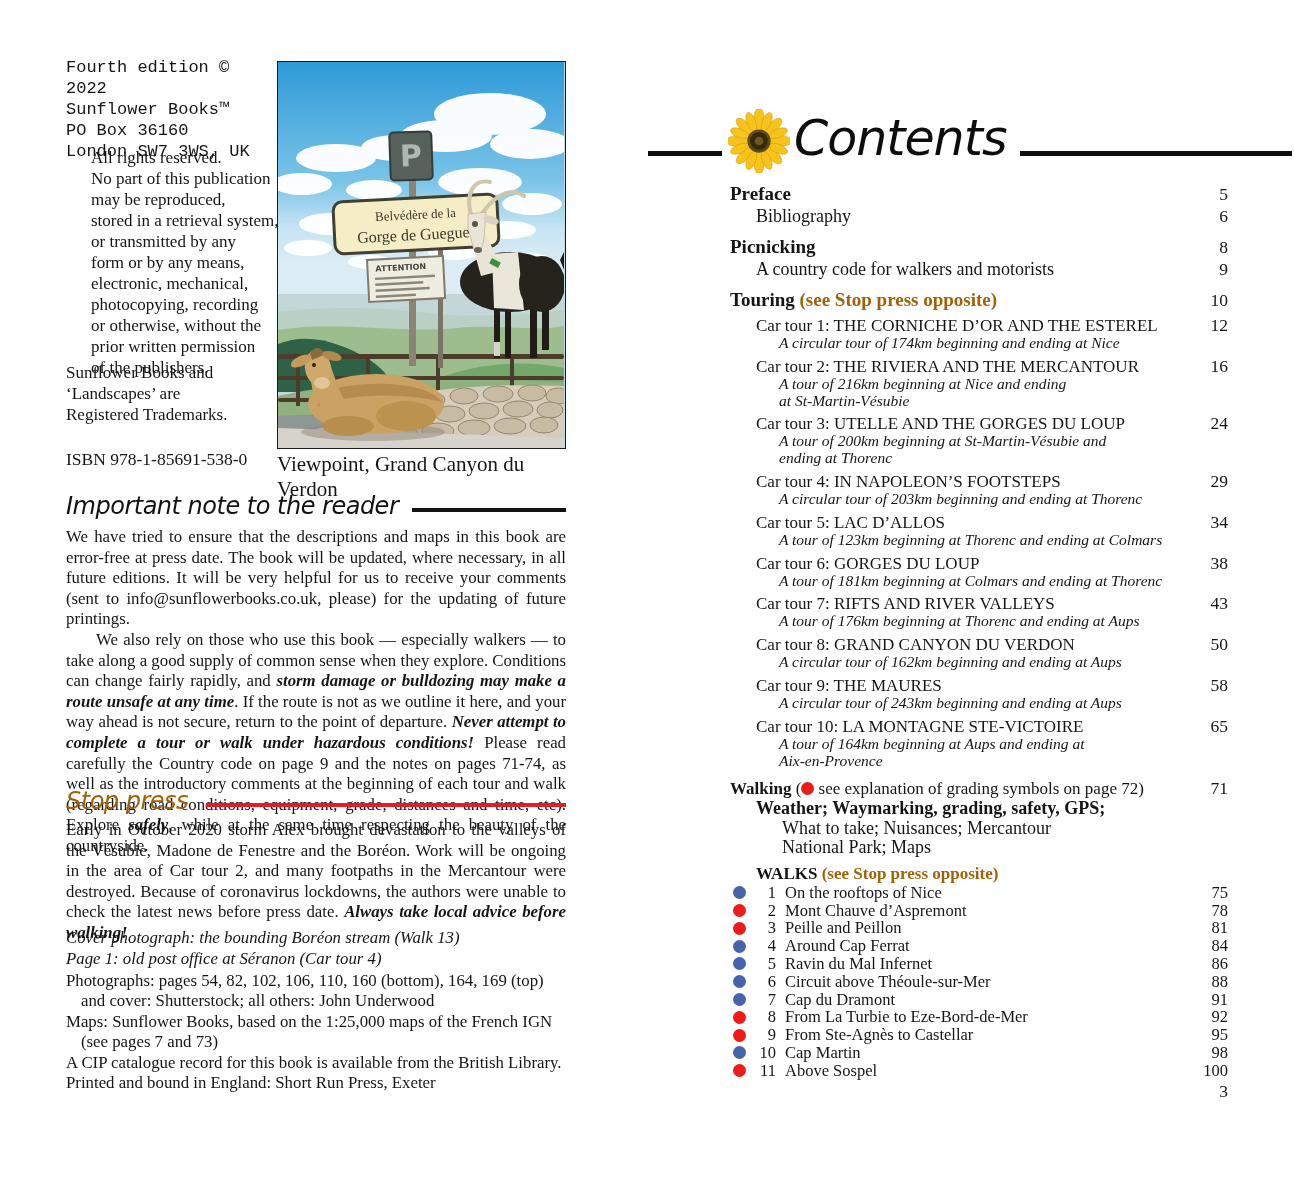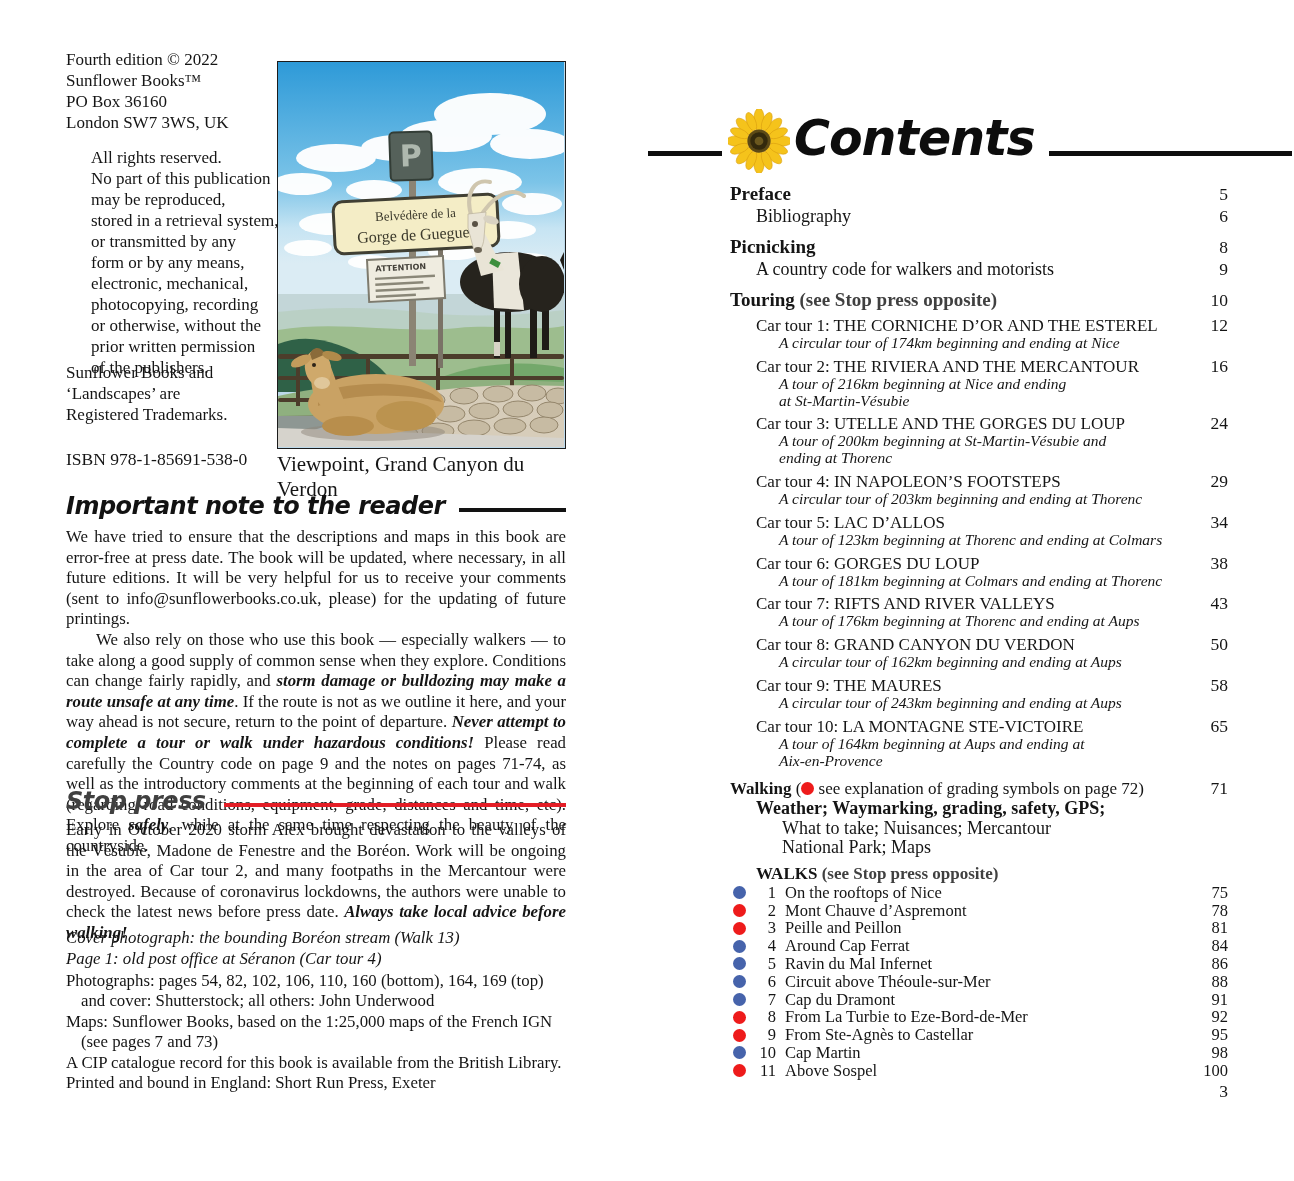--- a/index.html
+++ b/index.html
@@ -5,32 +5,32 @@
   * { margin:0; padding:0; box-sizing:border-box; }
   html,body { background:#ffffff; }
   #page {
     position:relative; width:1294px; height:1181px; background:#ffffff;
     font-family:"Liberation Serif", serif; color:#151515; overflow:hidden;
   }
   .abs { position:absolute; }
 
   
   .serifblock { font-size:17px; line-height:21px; }
-  #colophon   { left:66px; top:49px;  width:210px; }
+  #colophon   { left:66px; top:57px;  width:210px;font-family:Liberation Mono, monospace; }
   #rights     { left:66px; top:147px; width:215px;margin-left:25px; }
   #trademark  { left:66px; top:362px; width:215px; }
   #isbn       { left:66px; top:449px; width:260px; font-size:17.5px; }
 
   #photo-frame { left:277px; top:61px; width:289px; height:388px;
                  border:1.5px solid #1c1c1c; background:#bcd9ea; }
   #photo-frame svg { display:block; }
   #photo-caption { left:277px; top:452px; width:289px; text-align:left;
                    font-size:21px; }
 
-  .informal-head { font-family:"DejaVu Sans", sans-serif; font-weight:bold;
+  .informal-head { font-family:"DejaVu Sans", sans-serif; font-weight:normal;
                    font-style:italic; letter-spacing:-0.5px;text-align:right; }
   #note-heading { left:66px; top:492px; width:500px; display:flex; }
   #note-heading .ht { font-size:24px; line-height:28px; color:#121212; }
   .head-rule { flex:1; height:3.5px; background:#121212; margin:16px 0 0 14px; }
   #stop-heading { left:66px; top:787px; width:500px; display:flex; }
   #stop-heading .ht { font-size:24px; line-height:28px; }
   #stop-heading .head-rule { margin-left:18px; }
 
   .bodytext { font-size:16.8px; line-height:20.6px; text-align:justify; }
   #note-body { left:66px; top:527px; width:500px; }
@@ -59,21 +59,21 @@
   .toc-page { width:44px; text-align:right; font-size:17.5px; }
   .toc-row.main { font-size:19px; font-weight:bold; line-height:22px; }
   .toc-row.main .toc-page { font-weight:normal; }
   .toc-row.sub  { font-size:18px; line-height:22px; }
   .toc-row.sub .toc-label { padding-left:26px; }
   .toc-row.tour { font-size:17px; line-height:19px; margin-top:5px; }
   .toc-row.tour .toc-label { padding-left:26px; }
   .toc-italic { font-style:italic; font-size:15.5px; line-height:16.8px;
                 padding-left:49px; }
   .gap { margin-top:9px; }
-  .redtext { color:#404040; }
+  .redtext { color:#a16207; }
   .inline-dot { display:inline-block; width:13px; height:13px; border-radius:50%;
                 vertical-align:-1px; }
   .wsub { font-size:18px; line-height:19.5px; }
   .wsub.l1 { padding-left:26px;font-weight:bold; }
   .wsub.l2 { padding-left:52px; }
   .walks-head { font-size:17px; font-weight:bold; line-height:20px;
                 padding-left:26px; margin-top:6px; }
   .walk-row { display:flex; align-items:baseline; font-size:16.5px;
               line-height:17.8px; }
   .walk-dot { width:13px; height:13px; border-radius:50%; align-self:center;

